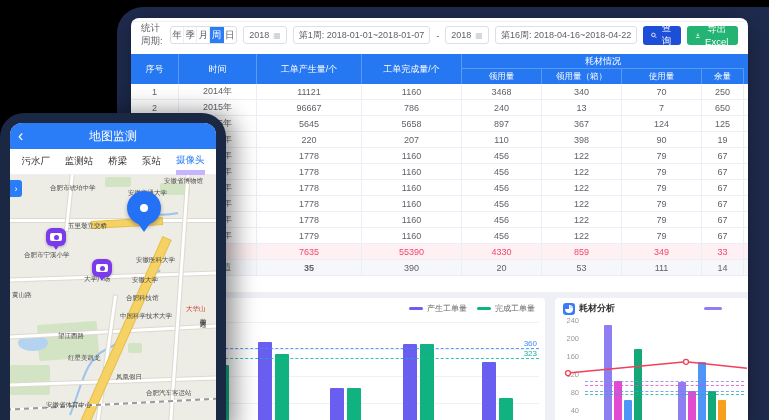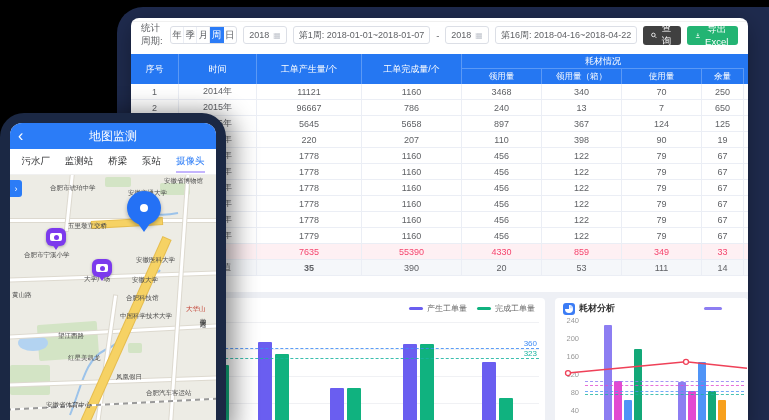--- a/index.html
+++ b/index.html
@@ -20,21 +20,21 @@
   .filterbar{height:26px;display:flex;align-items:center;padding:0 10px;gap:6px;font-size:9.5px;color:#606266;}
   .seg{display:flex;border:1px solid #dcdfe6;border-radius:3px;overflow:hidden;height:18px;}
   .seg-item{width:23px;text-align:center;line-height:16px;font-size:9.5px;color:#606266;border-right:1px solid #ebeef5;cursor:pointer;}
   .seg-item:last-child{border-right:none;}
   .seg-item.active{background:#2b7cf7;color:#fff;border-color:#2b7cf7;}
   .fbox{height:18px;border:1px solid #dcdfe6;border-radius:3px;display:flex;align-items:center;
     padding:0 5px;gap:4px;font-size:9px;color:#606266;background:#fff;white-space:nowrap;}
   .cal-ic{color:#c0c4cc;font-size:8px;}
   .btn{height:19px;border-radius:3px;display:flex;align-items:center;gap:3px;padding:0 8px;
     color:#fff;font-size:9.5px;cursor:pointer;border:none;}
-  .btn.search{background:#404040;}
+  .btn.search{background:#1d4ed8;}
   .btn.export{background:#23b473;}
   .btn svg{display:block;}
 
   
   .table{margin-top:6px;}
   .t-head{display:flex;background:#2577f2;color:#fff;height:30px;}
   .th{display:flex;align-items:center;justify-content:center;font-size:9px;
     border-right:1px solid rgba(255,255,255,.25);height:30px;}
   .th-group{height:30px;}
   .th-group-title{height:15px;display:flex;align-items:center;justify-content:center;
@@ -72,21 +72,21 @@
   .phone{position:absolute;left:0;top:113px;width:226px;height:320px;background:#1b2844;
     border-radius:24px 24px 0 0;padding:10px 10px 0 10px;box-shadow:8px 0 24px rgba(0,0,0,.45);}
   .phone-screen{width:206px;height:300px;background:#fff;border-radius:12px 12px 0 0;
     overflow:hidden;display:flex;flex-direction:column;}
   .p-header{height:26px;background:#2b7cf7;display:flex;align-items:center;justify-content:center;position:relative;flex:0 0 26px;}
   .p-back{position:absolute;left:8px;top:1px;color:#fff;font-size:16px;line-height:24px;cursor:pointer;}
   .p-title{color:#fff;font-size:12px;}
   .p-tabs{height:26px;display:flex;align-items:center;justify-content:space-around;background:#fff;
     border-bottom:1px solid #f0f0f0;flex:0 0 26px;padding:0 4px;}
   .p-tab{font-size:9.5px;color:#303133;padding:5px 0 3px 0;cursor:pointer;border-bottom:2px solid transparent;}
-  .p-tab.active{color:#2b7cf7;border-bottom:2px solid #c4b5fd;}
+  .p-tab.active{color:#2b7cf7;border-bottom:5px solid #c4b5fd;}
   .p-map{position:relative;flex:1;background:#edece5;overflow:hidden;}
   .park{position:absolute;background:#d3e4c5;border-radius:2px;}
   .lake{position:absolute;background:#b3d3f1;border-radius:50%;}
   .road-w{position:absolute;background:#fff;box-shadow:0 0 0 1px #ddd9cf;}
   .road-y{position:absolute;background:#f6d264;box-shadow:0 0 0 1px #e6bd4e;}
   .rail{position:absolute;height:2px;background:repeating-linear-gradient(90deg,#9a9a9a 0 5px,#fff 5px 9px);}
   .map-label{position:absolute;font-size:6.5px;color:#4a4a4a;white-space:nowrap;transform:translateZ(0);}
   .map-label.red{color:#c0392b;}
   .map-label.vertical{writing-mode:vertical-rl;letter-spacing:1px;}
   .pin-blue{position:absolute;left:117px;top:16px;width:34px;height:34px;background:#2471f5;

